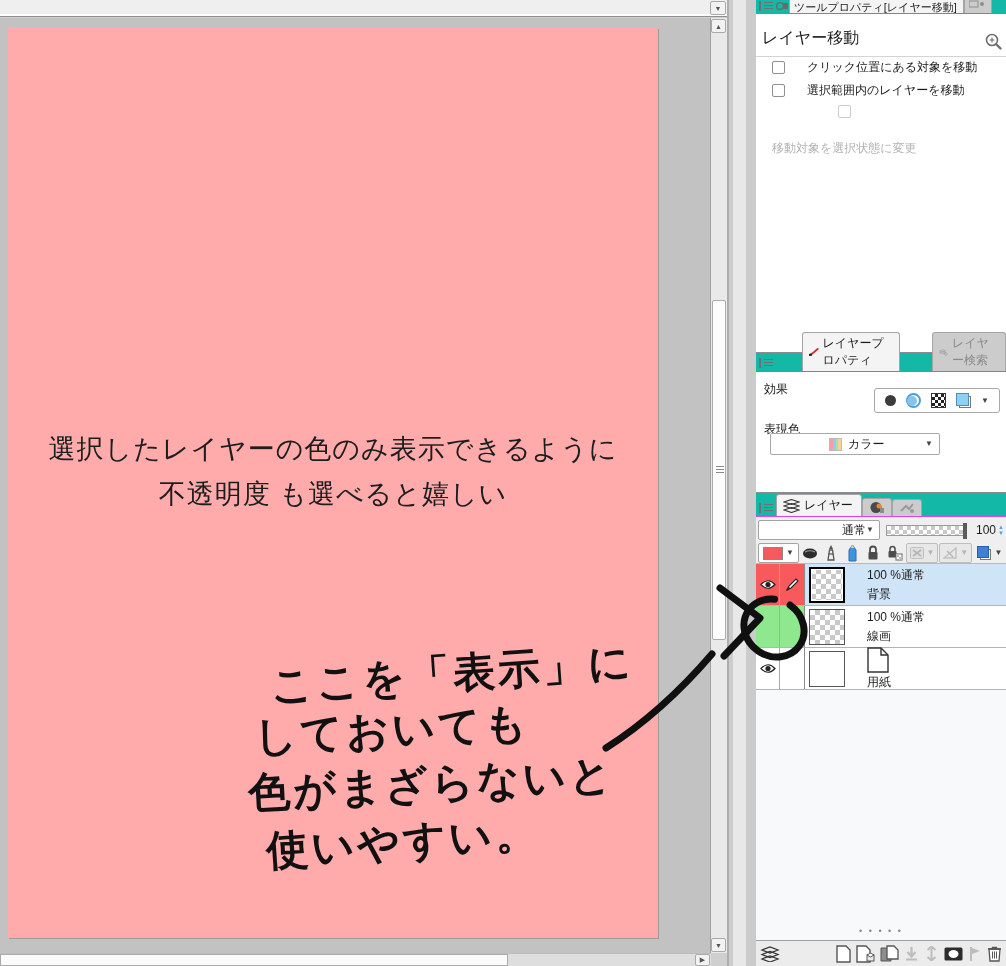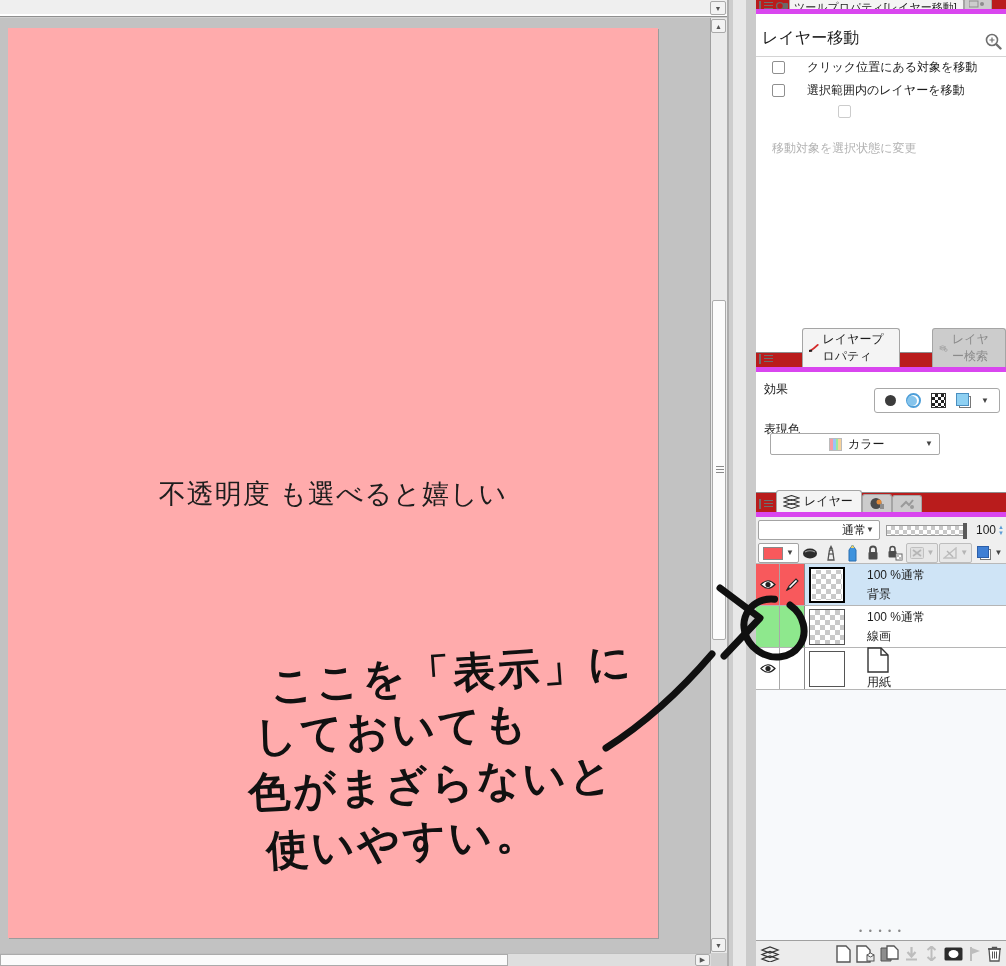--- a/index.html
+++ b/index.html
@@ -29,21 +29,21 @@
           background:linear-gradient(#8a8a8a 0 1px,transparent 1px 3px,#8a8a8a 3px 4px,transparent 4px 6px,#8a8a8a 6px 7px,transparent 7px); }
   .hscroll { position:absolute; left:0; top:953px; width:711px; height:13px; background:#dedede; border-top:1px solid #bdbdbd; }
   .hscroll .thumb { position:absolute; left:0; top:0; width:508px; height:12px; background:#fbfbfb; border:1px solid #ababab; }
 
   
   .gutter { position:absolute; left:727px; top:0; width:29px; height:966px;
             background:linear-gradient(90deg,#adadad 0 2px,#cdcdcd 2px 6px,#e8e8e8 6px 19px,#cbcbcb 19px 29px); }
 
   
   .right-col { position:absolute; left:756px; top:0; width:250px; height:966px; background:#ffffff; }
-  .tabstrip { position:relative; display:flex; align-items:flex-end; background:#b91c1c; border-bottom:5px solid #d946ef; }
+  .tabstrip { position:relative; display:flex; align-items:flex-end; background:#14b8a6; border-bottom:1px solid #d946ef; }
   .menu-btn { width:16px; height:13px; margin:0 2px 1px 2px; position:relative; }
   .menu-btn::before { content:""; position:absolute; left:1px; top:1px; width:2px; height:10px; background:#6f6f6f; }
   .menu-btn::after { content:""; position:absolute; left:6px; top:2px; width:9px; height:8px;
           background:linear-gradient(#6f6f6f 0 1px,transparent 1px 3px,#6f6f6f 3px 4px,transparent 4px 6px,#6f6f6f 6px 7px,transparent 7px); }
   .tab { display:flex; align-items:center; gap:4px; padding:2px 8px 2px 6px; font-size:12px;
          border:1px solid #a5a5a5; border-bottom:none; border-radius:3px 3px 0 0; background:#cccccc; color:#8a8a8a; }
   .tab.active { background:#f4f4f4; color:#1b1b1b; }
   .tab.icon-only { padding:2px 6px; }
 
   
@@ -137,20 +137,21 @@
 
 <div class="screen">
 
   <div class="canvas-region">
     <div class="top-strip">
       <div class="scroll-btn" style="left:710px;top:1px;width:16px;height:14px;">▼</div>
     </div>
 
     <div class="canvas-viewport">
       <div class="artboard">
+        <div class="printed-line" style="top:403px;">選択したレイヤーの色のみ表示できるように</div>
         <div class="printed-line" style="top:448px;">不透明度 も選べると嬉しい</div>
 
         <div class="hand-line" style="left:262px;top:618px;transform:rotate(-4deg);">ここを「表示」に</div>
         <div class="hand-line" style="left:246px;top:674px;transform:rotate(-3deg);">しておいても</div>
         <div class="hand-line" style="left:240px;top:728px;transform:rotate(-3deg);">色がまざらないと</div>
         <div class="hand-line" style="left:258px;top:786px;transform:rotate(-4deg);">使いやすい。</div>
       </div>
     </div>
 
     <div class="vscroll">

